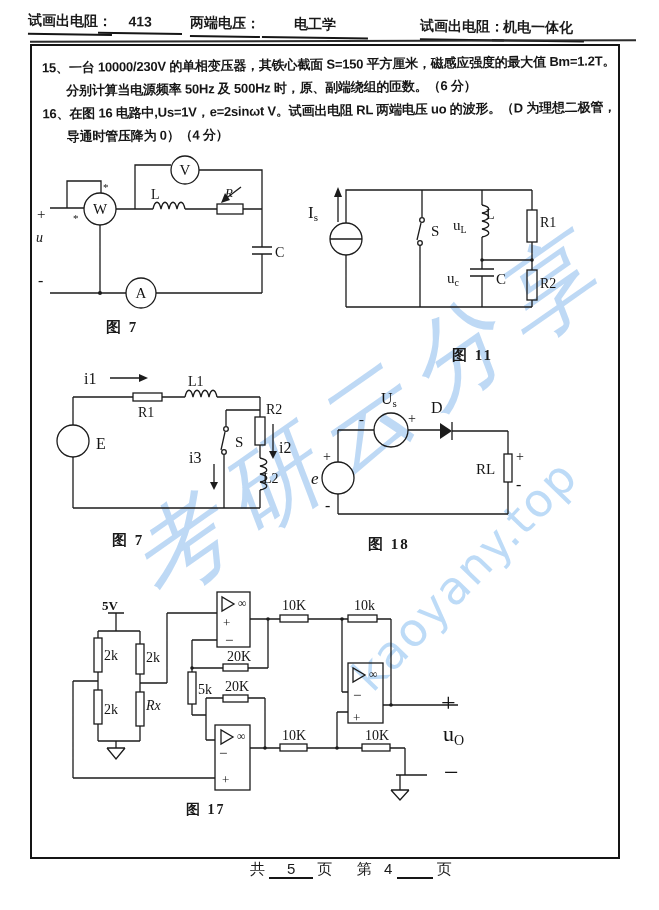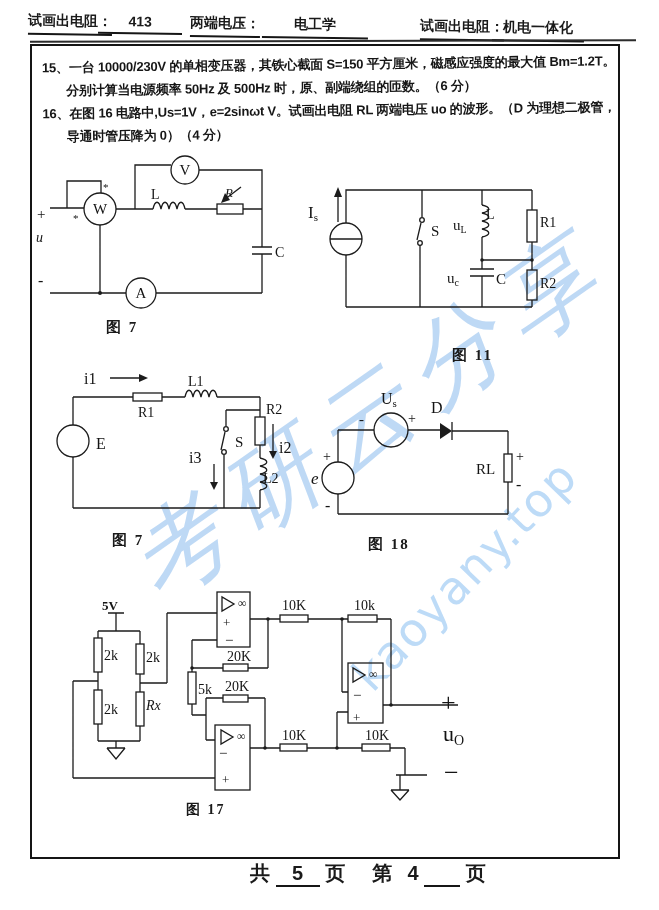--- a/index.html
+++ b/index.html
@@ -22,21 +22,21 @@
   svg.fig text{font-family:"Liberation Serif","DejaVu Serif",serif;fill:#141414;stroke:none;}
   .figcap{position:absolute;font-size:15px;font-weight:600;letter-spacing:2px;z-index:2;font-family:"Liberation Serif","DejaVu Serif",serif;}
   
   .wm-cn{position:absolute;left:-30px;top:352px;width:800px;text-align:center;font-size:96px;letter-spacing:16px;
         color:rgba(125,180,235,0.50);transform:rotate(-35deg);white-space:nowrap;z-index:1;font-style:italic;
         font-family:"DejaVu Serif",serif;}
   .wm-en{position:absolute;left:295px;top:548px;width:340px;text-align:center;font-size:46px;letter-spacing:2px;
         color:rgba(135,190,240,0.55);transform:rotate(-46deg);white-space:nowrap;z-index:1;
         font-family:"DejaVu Sans",sans-serif;}
   
-  .footer{position:absolute;left:250px;top:860px;font-size:20px;font-weight:700;white-space:nowrap;z-index:2;}
+  .footer{position:absolute;left:250px;top:860px;font-size:15px;font-weight:400;white-space:nowrap;z-index:2;}
   .footer span{display:inline-block;}
   .f-u{border-bottom:2px solid #161616;text-align:center;}
 </style>
 </head>
 <body>
 
 <div class="page">
 
   <div class="wm-cn">考研云分享</div>
   <div class="wm-en">kaoyany.top</div>

